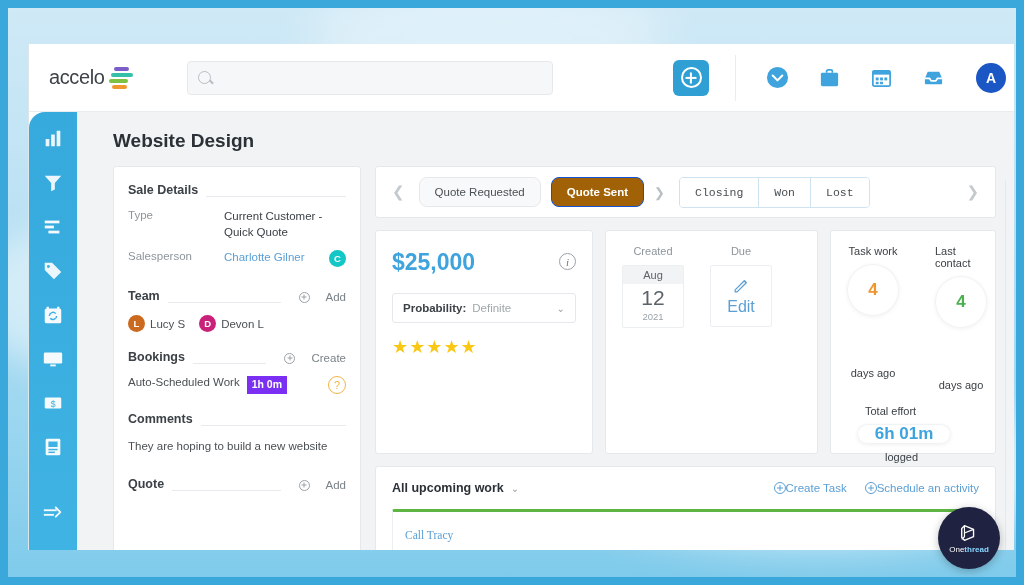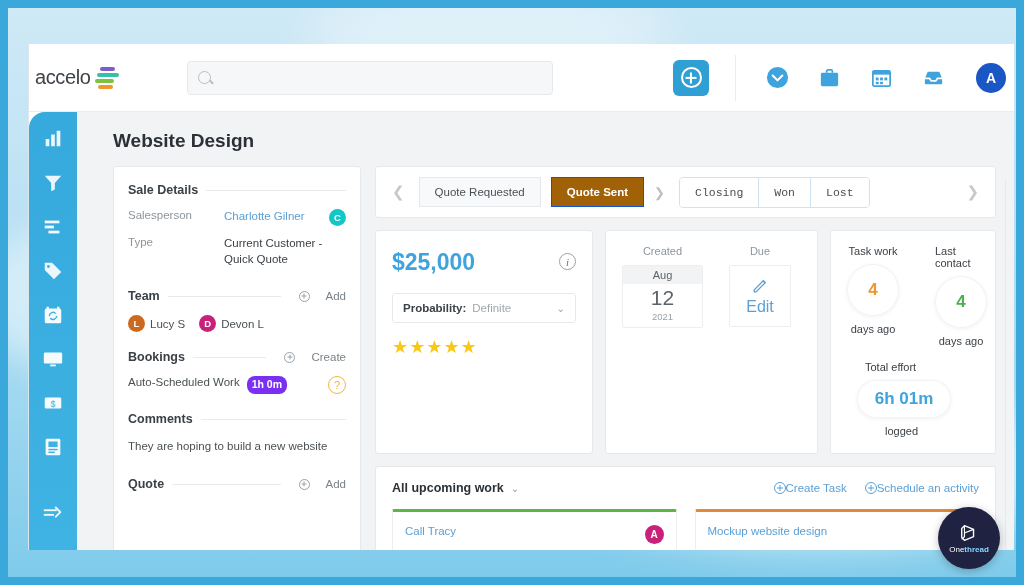--- a/index.html
+++ b/index.html
@@ -45,21 +45,21 @@
     overflow: hidden;
     border-left: 1px solid #dfe6ea;
   }
 
   
   #topbar {
     position: absolute; left: 0; top: 0; width: 100%; height: 68px;
     background: #ffffff; display: flex; align-items: center;
     border-bottom: 1px solid #e9edf0;
   }
-  #logo-wrap { width: 140px; display: flex; align-items: center; padding-left: 6px; gap: 5px; }
+  #logo-wrap { width: 140px; display: flex; align-items: center; padding-left: 20px; gap: 5px; }
   #logo-text { font-size: 20px; color: #3d4348; letter-spacing: -.4px; }
   #logo-mark { display: flex; flex-direction: column; gap: 2px; width: 24px; }
   #logo-mark i { display: block; height: 4px; border-radius: 2px; }
   #logo-mark i:nth-child(1) { width: 15px; margin-left: 5px; background: #7b5ec7; }
   #logo-mark i:nth-child(2) { width: 22px; margin-left: 2px; background: #37c0a8; }
   #logo-mark i:nth-child(3) { width: 19px; margin-left: 0px;  background: #7cc142; }
   #logo-mark i:nth-child(4) { width: 15px; margin-left: 3px; background: #f0962e; }
 
   #search-box {
     margin-left: 18px; width: 366px; height: 34px;
@@ -121,21 +121,21 @@
     padding: 18px 0 14px 36px;
   }
   #columns { display: flex; padding: 0 18px 0 36px; gap: 14px; }
 
   
   #sale-card {
     width: 248px; background: #fff; border: 1px solid #e6e9ec; border-radius: 3px;
     padding: 16px 14px 0 14px; height: 400px; overflow: hidden;
   }
   .sec-head {
-    display: flex; align-items: center; gap: 8px; margin-bottom: 12px;
+    display: flex; align-items: flex-end; gap: 8px; margin-bottom: 12px;
   }
   .sec-head .t { font-size: 12.5px; font-weight: bold; color: #3b4146; white-space: nowrap; }
   .sec-head .rule { flex: 1; height: 1px; background: #e8ebee; }
   .sec-head .act { font-size: 11.5px; color: #7a8288; display:flex; align-items:center; gap:16px; white-space:nowrap;margin-left:10px;}
   .plus-c { width: 11px; height: 11px; border: 1px solid #9aa2a8; border-radius: 50%; position: relative; flex:none;}
   .plus-c::before, .plus-c::after { content:""; position:absolute; background:#9aa2a8; left:50%; top:50%; }
   .plus-c::before { width:5px; height:1px; transform: translate(-50%,-50%); }
   .plus-c::after  { width:1px; height:5px; transform: translate(-50%,-50%); }
 
   .kv { display: flex; margin-bottom: 10px; align-items: flex-start; }
@@ -147,40 +147,40 @@
     font-size: 9.5px; display: flex; align-items: center; justify-content: center;
     flex: none; font-weight: bold;
   }
   #team-row { display: flex; gap: 14px; align-items: center; margin-bottom: 18px; }
   .team-member { display: flex; align-items: center; gap: 5px; font-size: 11.5px; color: #4a5054; }
 
   #asw-row { display: flex; gap: 7px; margin-bottom: 18px; }
   #asw-label { font-size: 11.5px; color: #4a5054; }
   #asw-badge {
     background: #7b2ff2; color: #fff; font-size: 10.5px; font-weight: bold;
-    padding: 2px 5px; border-radius: 8px;
+    padding: 2px 5px; border-radius: 0;
   }
   #asw-help {
     margin-left: auto; width: 18px; height: 18px; border-radius: 50%;
     border: 1.3px solid #f2b544; color: #f2b544; font-size: 11px;
     display: flex; align-items: center; justify-content: center;
   }
   #comment-text { font-size: 11.5px; color: #4a5054; line-height: 1.5; margin-bottom: 22px; }
 
   
   #right-col { flex: 1; display: flex; flex-direction: column; gap: 12px; min-width: 0; }
 
   
   #status-strip {
     background: #fff; border: 1px solid #e6e9ec; border-radius: 3px;
     height: 52px; display: flex; align-items: center; padding: 0 12px; gap: 10px;
   }
   .arrow-nav { color: #c3cace; font-size: 15px; padding: 0 4px; flex: none; }
   .st-pill {
-    font-size: 11.5px; padding: 8px 15px; border-radius: 0;
+    font-size: 11.5px; padding: 8px 15px; border-radius: 8px;
     border: 1px solid #e6e9ec; background: #f8f9fa; color: #4a5054; white-space: nowrap;
   }
   .st-pill.active { background: #a16207; border-color: #1352d8; color: #fff; font-weight: bold; }
   .chev-sep { color: #b9c0c5; font-size: 13px; }
   #st-group {
     display: flex; border: 1px solid #cfe2ef; border-radius: 4px; overflow: hidden; margin-left: 4px; font-family: Liberation Mono, monospace;
   }
   #st-group .st-seg {
     font-size: 11.5px; padding: 8px 15px; color: #4a5054; background: #fff;
     border-right: 1px solid #cfe2ef; white-space: nowrap;
@@ -205,42 +205,42 @@
   }
   #prob-select .lbl { color: #3b4146; font-weight: bold; }
   #prob-select .val { color: #a0a7ac; }
   .caret { margin-left: auto; color: #9aa2a8; font-size: 10px; }
   #stars { margin-top: 13px; font-size: 18px; color: #fac712; letter-spacing: 1px; }
 
   #date-card { width: 213px; padding: 14px 16px; display: flex; gap: 26px; }
   .date-col { display: flex; flex-direction: column; align-items: center; gap: 8px; }
   .date-col .cap { font-size: 11px; color: #8d959b; }
   #created-chip {
-    width: 81px; border: 1px solid #eceff1; border-radius: 2px; overflow: hidden; text-align: center;
+    width: 62px; border: 1px solid #eceff1; border-radius: 2px; overflow: hidden; text-align: center;
   }
   #created-chip .m { background: #f1f3f4; font-size: 11px; color: #5c6368; padding: 3px 0; }
   #created-chip .d { font-size: 21px; color: #5c6368; padding: 2px 0 0; }
   #created-chip .y { font-size: 9.5px; color: #9aa2a8; padding: 1px 0 5px; }
   #due-chip {
     width: 62px; height: 62px; border: 1px solid #eceff1; border-radius: 2px;
     display: flex; flex-direction: column; align-items: center; justify-content: center; gap: 3px;
   }
   #due-chip .lbl { font-size: 16px; color: #5b9fd4; }
 
   #effort-card { flex: 1; padding: 14px 16px; display: flex; flex-direction: column; min-width: 0; }
   #effort-top { display: flex; gap: 36px; }
   .metric { display: flex; flex-direction: column; align-items: center; gap: 7px; }
   .metric .cap { font-size: 11px; color: #3b4146; }
   .metric .ring {
     width: 52px; height: 52px; border-radius: 50%;
     box-shadow: 0 0 0 1px #f0f2f3 inset, 0 1px 4px rgba(0,0,0,.06);
     display: flex; align-items: center; justify-content: center;
     font-size: 17px; font-weight: bold;
   }
-  .metric .sub { font-size: 11px; color: #3b4146; }
+  .metric .sub { font-size: 11px; color: #3b4146; margin-top: 44px; }
   #total-effort-label { font-size: 11px; color: #3b4146; margin: 14px 0 7px 18px; }
   #effort-pill {
     width: 94px; height: 38px; margin-left: 10px; border-radius: 19px;
     box-shadow: 0 0 0 1px #f0f2f3 inset, 0 1px 4px rgba(0,0,0,.06);
     display: flex; align-items: center; justify-content: center;
     font-size: 17px; color: #3fa3dd; font-weight: bold;
   }
   #effort-sub { font-size: 11px; color: #3b4146; margin: 7px 0 0 38px; }
 
   
@@ -254,21 +254,21 @@
   #work-actions { display: flex; gap: 18px; }
   .work-act { display: flex; align-items: center; font-size: 11.5px; color: #5b9fd4; }
   .plus-b { width: 12px; height: 12px; border: 1px solid #5b9fd4; border-radius: 50%; position: relative; flex: none;}
   .plus-b::before, .plus-b::after { content:""; position:absolute; background:#5b9fd4; left:50%; top:50%; }
   .plus-b::before { width:6px; height:1px; transform: translate(-50%,-50%); }
   .plus-b::after  { width:1px; height:6px; transform: translate(-50%,-50%); }
 
   #work-items { display: flex; gap: 18px; margin-top: 14px; }
   .work-item {
     flex: 1; border: 1px solid #eceff1; border-top-width: 3px; border-radius: 2px;
-    padding: 13px 12px; display: flex; align-items: flex-start; height: 46px;
+    padding: 13px 12px; display: flex; align-items: flex-end; height: 46px; font-family: Liberation Serif, serif;
   }
   .work-item .name { font-size: 11.5px; color: #5b9fd4; }
   .work-item .av {
     margin-left: auto; width: 19px; height: 19px; border-radius: 50%;
     color: #fff; font-size: 10px; font-weight: bold;
     display: flex; align-items: center; justify-content: center;
   }
 
   
   #scroll-strip {
@@ -419,28 +419,28 @@
       <div id="columns">
 
         <div id="sale-card">
 
           <div class="sec-head">
             <span class="t">Sale Details</span>
             <span class="rule"></span>
           </div>
 
           <div class="kv">
+            <span class="k">Type</span>
+            <span class="v">Current Customer - Quick Quote</span>
+          </div>
+
+          <div class="kv">
             <span class="k">Salesperson</span>
             <span class="v link">Charlotte Gilner</span>
             <span class="avatar-c" style="background:#14c7c7">C</span>
-          </div>
-
-          <div class="kv">
-            <span class="k">Type</span>
-            <span class="v">Current Customer - Quick Quote</span>
           </div>
 
           <div class="sec-head" style="margin-top:22px">
             <span class="t">Team</span>
             <span class="rule"></span>
             <span class="act">
               <span class="plus-c"></span>
               <span>Add</span>
             </span>
           </div>
@@ -568,23 +568,20 @@
                   <span class="plus-b"></span>
                   <span>Schedule an activity</span>
                 </span>
               </div>
             </div>
             <div id="work-items">
               <div class="work-item" style="border-top-color:#5fb544">
                 <span class="name">Call Tracy</span>
                 <span class="av" style="background:#c9207a">A</span>
               </div>
-              <div class="work-item" style="border-top-color:#e08b3c">
-                <span class="name">Mockup website design</span>
-              </div>
             </div>
           </div>
 
         </div>
       </div>
 
       <div id="scroll-strip"></div>
     </div>
   </div>
 

